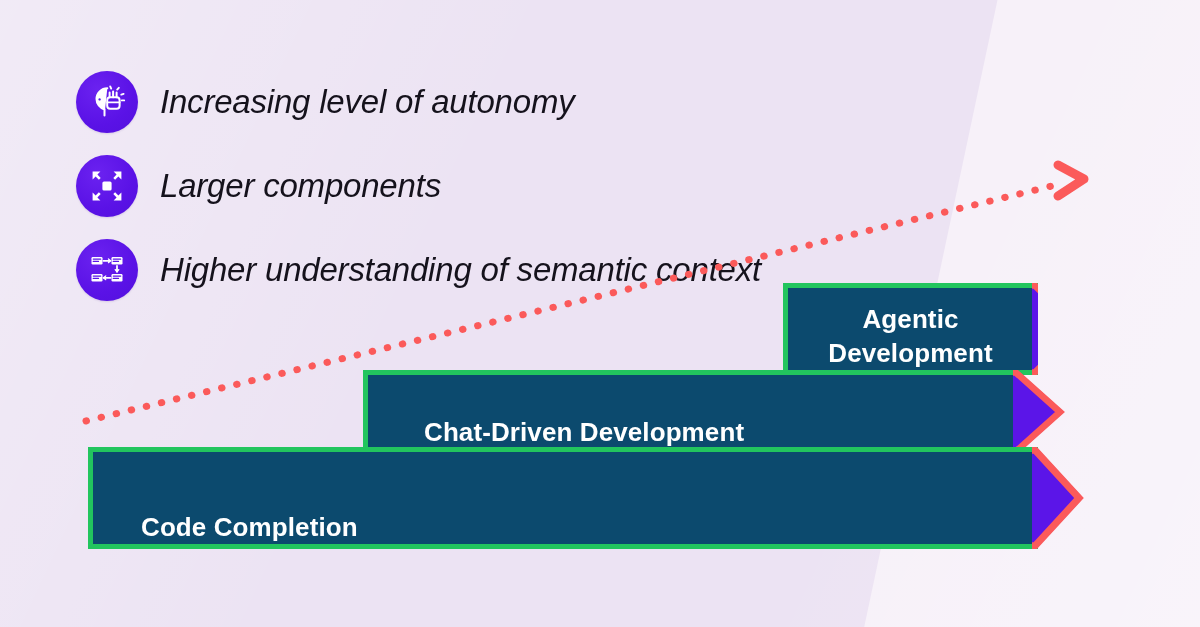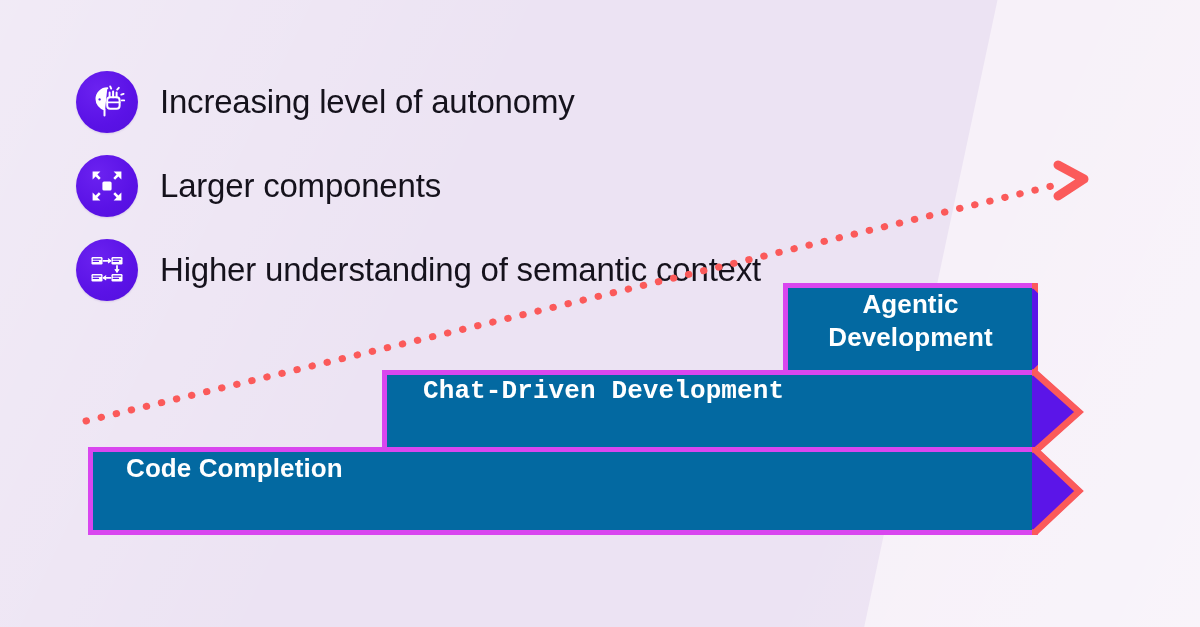--- a/index.html
+++ b/index.html
@@ -48,20 +48,21 @@
     position: absolute;
     left: 76px;
     top: 66px;
     width: 900px;
   }
   .bullet-row {
     display: flex;
     align-items: center;
     height: 72px;
     margin-bottom: 12px;
+    font-style: italic;
   }
   .bullet-icon {
     width: 62px;
     height: 62px;
     border-radius: 50%;
     background: radial-gradient(circle at 35% 30%, #6b22f0 0%, #5a12e6 60%, #5310dd 100%);
     display: flex;
     align-items: center;
     justify-content: center;
     flex: 0 0 auto;
@@ -84,57 +85,56 @@
     top: 0;
     width: 1200px;
     height: 627px;
     pointer-events: none;
   }
 
   
   .bar {
     position: absolute;
     box-sizing: border-box;
-    background: #0369a1;
-    border: 5px solid #d946ef;
+    background: #0c4a6e;
+    border: 5px solid #22c55e;
     display: flex;
-    align-items: flex-start;
+    align-items: flex-end;
     color: #ffffff;
     font-weight: bold;
     letter-spacing: 0.1px;
   }
   .bar-label {
     font-size: 26px;
     line-height: 1.28;
     white-space: pre-line;
   }
 
   .bar-agentic {
     left: 783px;
     top: 283px;
     width: 255px;
     height: 92px;
     justify-content: center;
     text-align: center;
     clip-path: polygon(0 0, 100% 0, 100% 100%, 0 100%);
   }
   .bar-chat {
-    left: 382px;
+    left: 363px;
     top: 370px;
     width: 656px;
     height: 84px;
-    padding-left: 36px;
-    font-family: Liberation Mono, monospace;
+    padding-left: 56px;
   }
   .bar-code {
     left: 88px;
     top: 447px;
     width: 950px;
-    height: 88px;
-    padding-left: 33px;
+    height: 102px;
+    padding-left: 48px;
   }
 
   
   .bar-head {
     position: absolute;
     top: -5px;
     left: 100%;
     margin-left: -1px;
     height: calc(100% + 10px);
     width: 52px;

